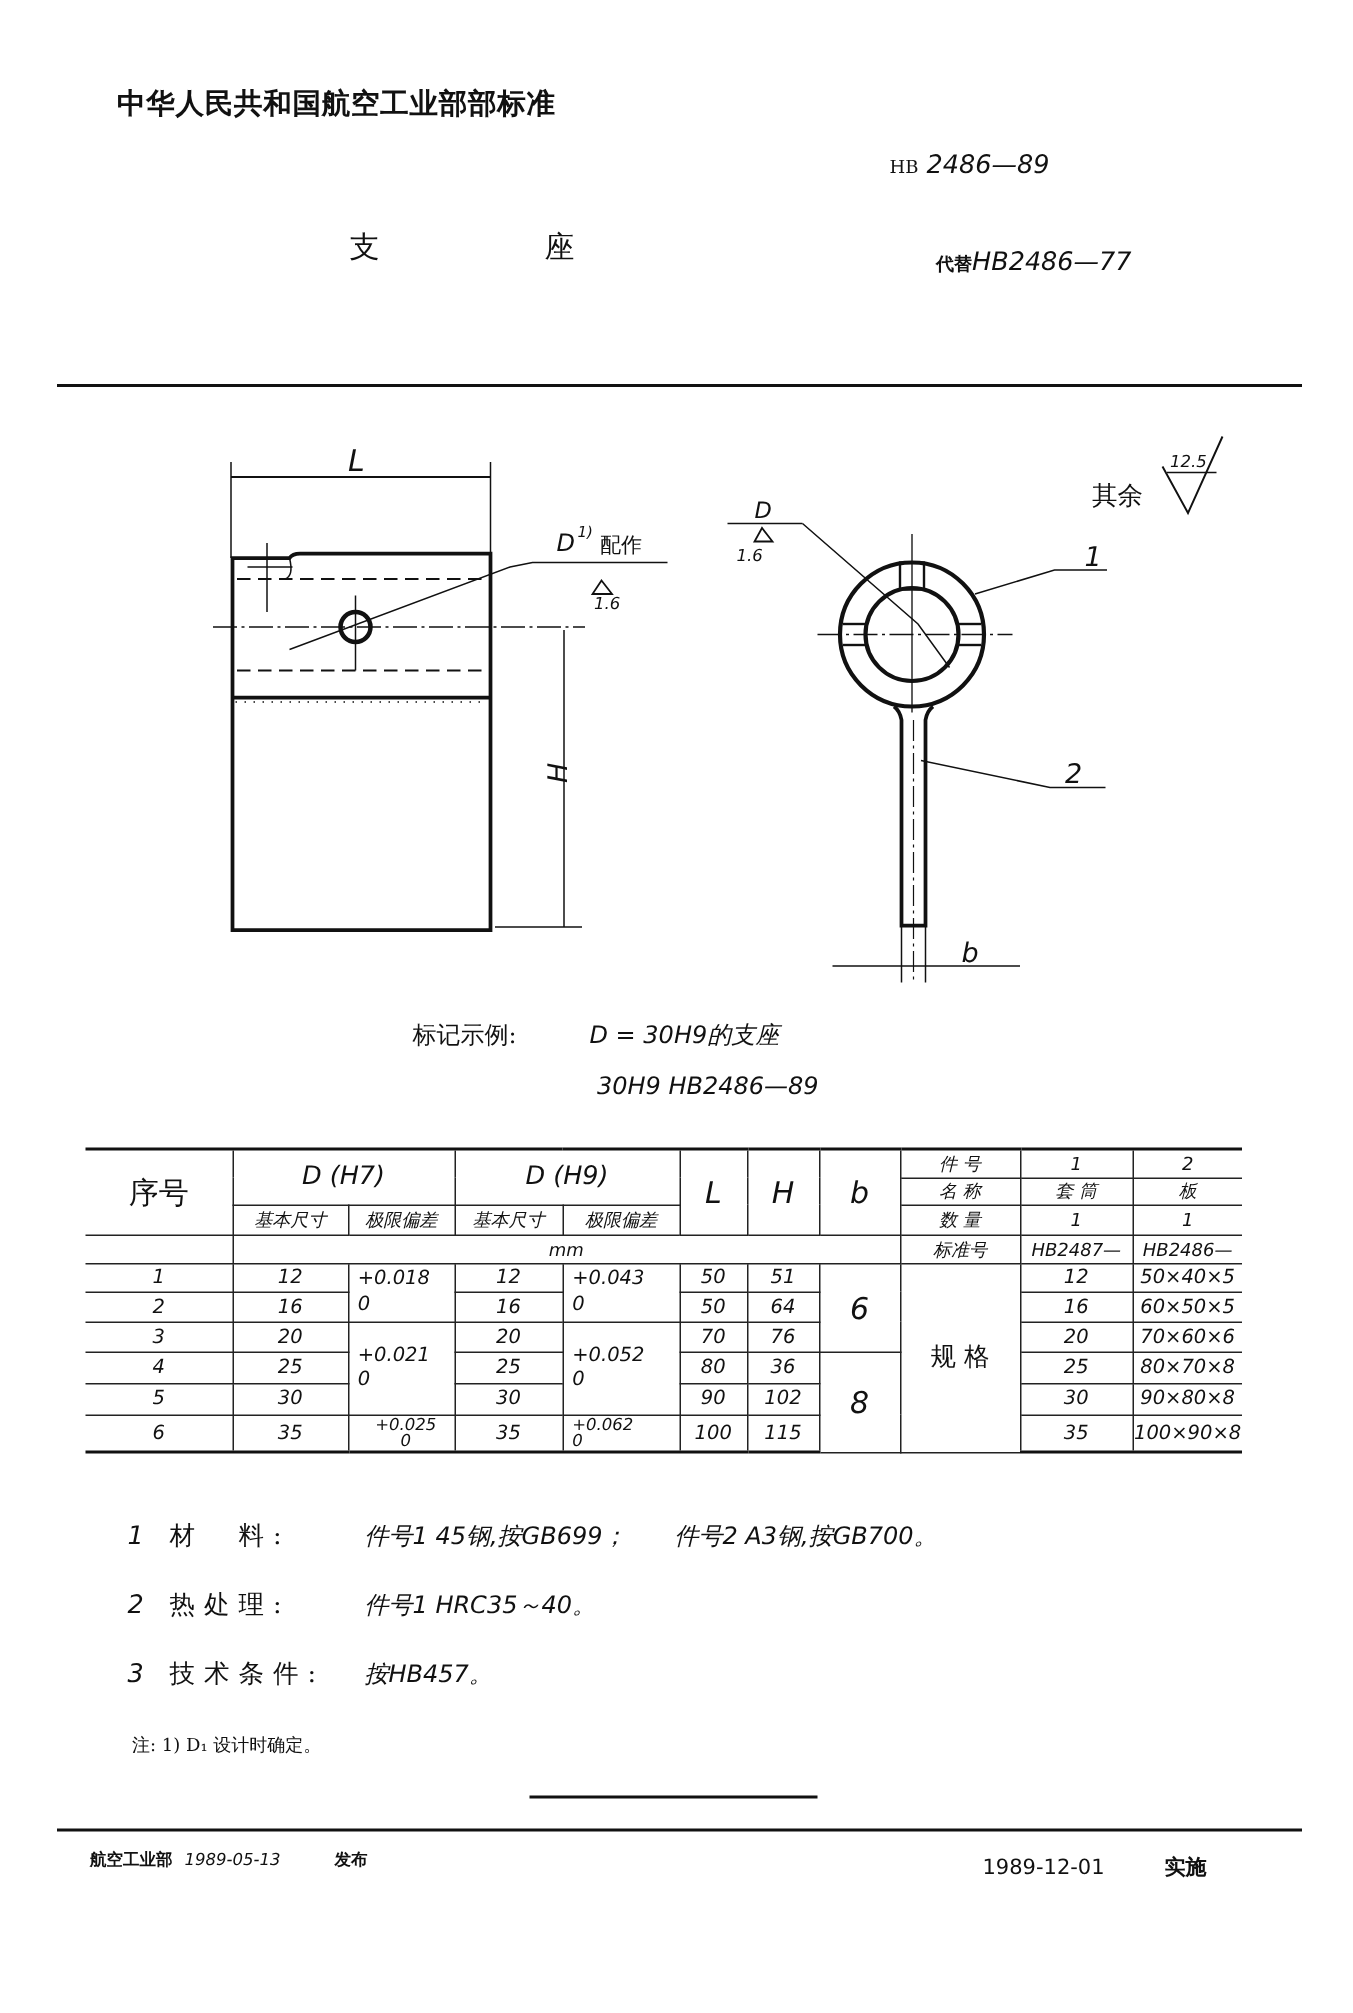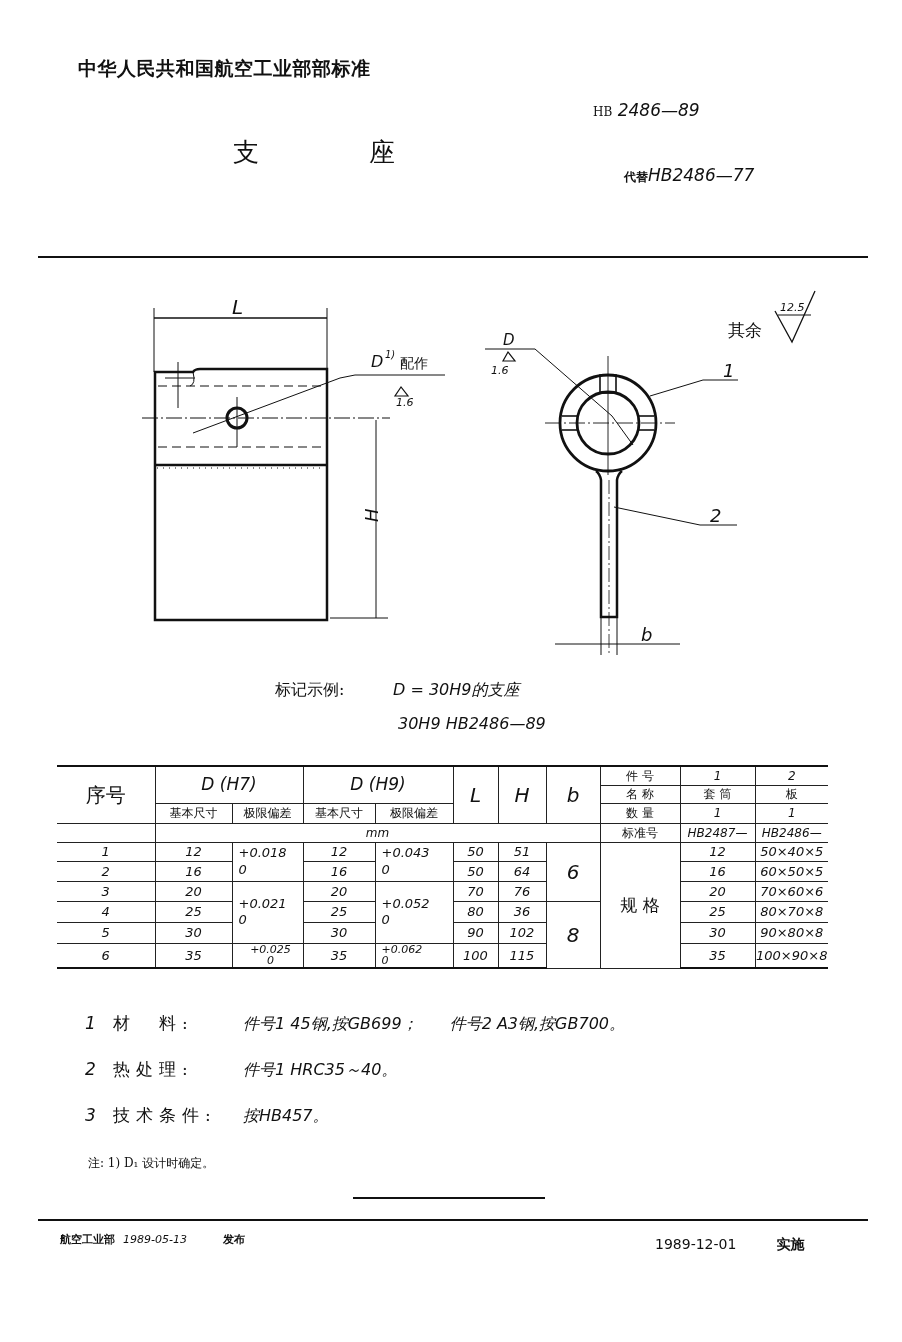--- a/index.html
+++ b/index.html
@@ -4,37 +4,37 @@
 <style>
   html, body { margin:0; padding:0; background:#ffffff; }
   body { width:902px; height:1342px; position:relative; overflow:hidden;
          font-family:"DejaVu Serif", serif; color:#111; }
   .abs { position:absolute; white-space:nowrap; }
   .hand { font-family:"DejaVu Sans", sans-serif; font-style:italic; }
   .bold { font-family:"DejaVu Sans", sans-serif; font-weight:bold; }
   #org-title { left:78px; top:56px; font-size:19px; letter-spacing:0.5px; }
   #std-code { left:593px; top:100px; font-size:17px; }
   #std-code .pfx { font-size:12px; font-style:normal; font-family:"DejaVu Serif", serif; }
-  #doc-title { left:233px; top:135px; font-size:26px; letter-spacing:110px; font-family:"DejaVu Serif", serif; }
+  #doc-title { left:233px; top:151px; font-size:20px; letter-spacing:110px; font-family:"DejaVu Serif", serif; }
   #replaces { left:624px; top:165px; font-size:17px; }
   #replaces .pfx { font-size:12px; font-style:normal; font-family:"DejaVu Serif", serif; font-weight:bold; }
   .rule { position:absolute; background:#111; }
   svg { position:absolute; left:0; top:0; }
   #mark-label { left:275px; top:680px; font-size:16px; }
   #mark-value { left:393px; top:680px; font-size:16px; }
   #mark-line2 { left:398px; top:714px; font-size:16px; }
 
   
   #spec-table { position:absolute; left:57px; top:765px; border-collapse:collapse; table-layout:fixed; }
   #spec-table td { border:1px solid #222; padding:0; text-align:center; vertical-align:middle;
                    font-family:"DejaVu Sans", sans-serif; font-style:italic; font-size:13px; line-height:1; overflow:hidden; }
   #spec-table td.cn { font-family:"DejaVu Serif", serif; font-style:normal; }
   #spec-table td.big { font-size:20px; }
   #spec-table td.mid { font-size:17px;margin-left:20px; }
-  #spec-table td.small { font-size:12px; }
+  #spec-table td.small { font-size:12px;font-style:italic; }
   #spec-table td.tol { text-align:left; padding-left:6px; font-size:13px; line-height:1.25; }
   #spec-table tr.topline td { border-top:2px solid #111; }
   #spec-table tr.botline td { border-bottom:2px solid #111; }
   #spec-table td.noleft { border-left:none; }
   #spec-table td.noright { border-right:none; }
 
   #req-list { position:absolute; left:85px; top:1012px; }
   .req { position:absolute; left:0; font-size:17px; white-space:nowrap; }
   .req .num { display:inline-block; width:28px; font-family:"DejaVu Sans", sans-serif; font-style:italic; }
   .req .lbl { display:inline-block; width:130px; letter-spacing:6px; font-family:"DejaVu Serif", serif; }

